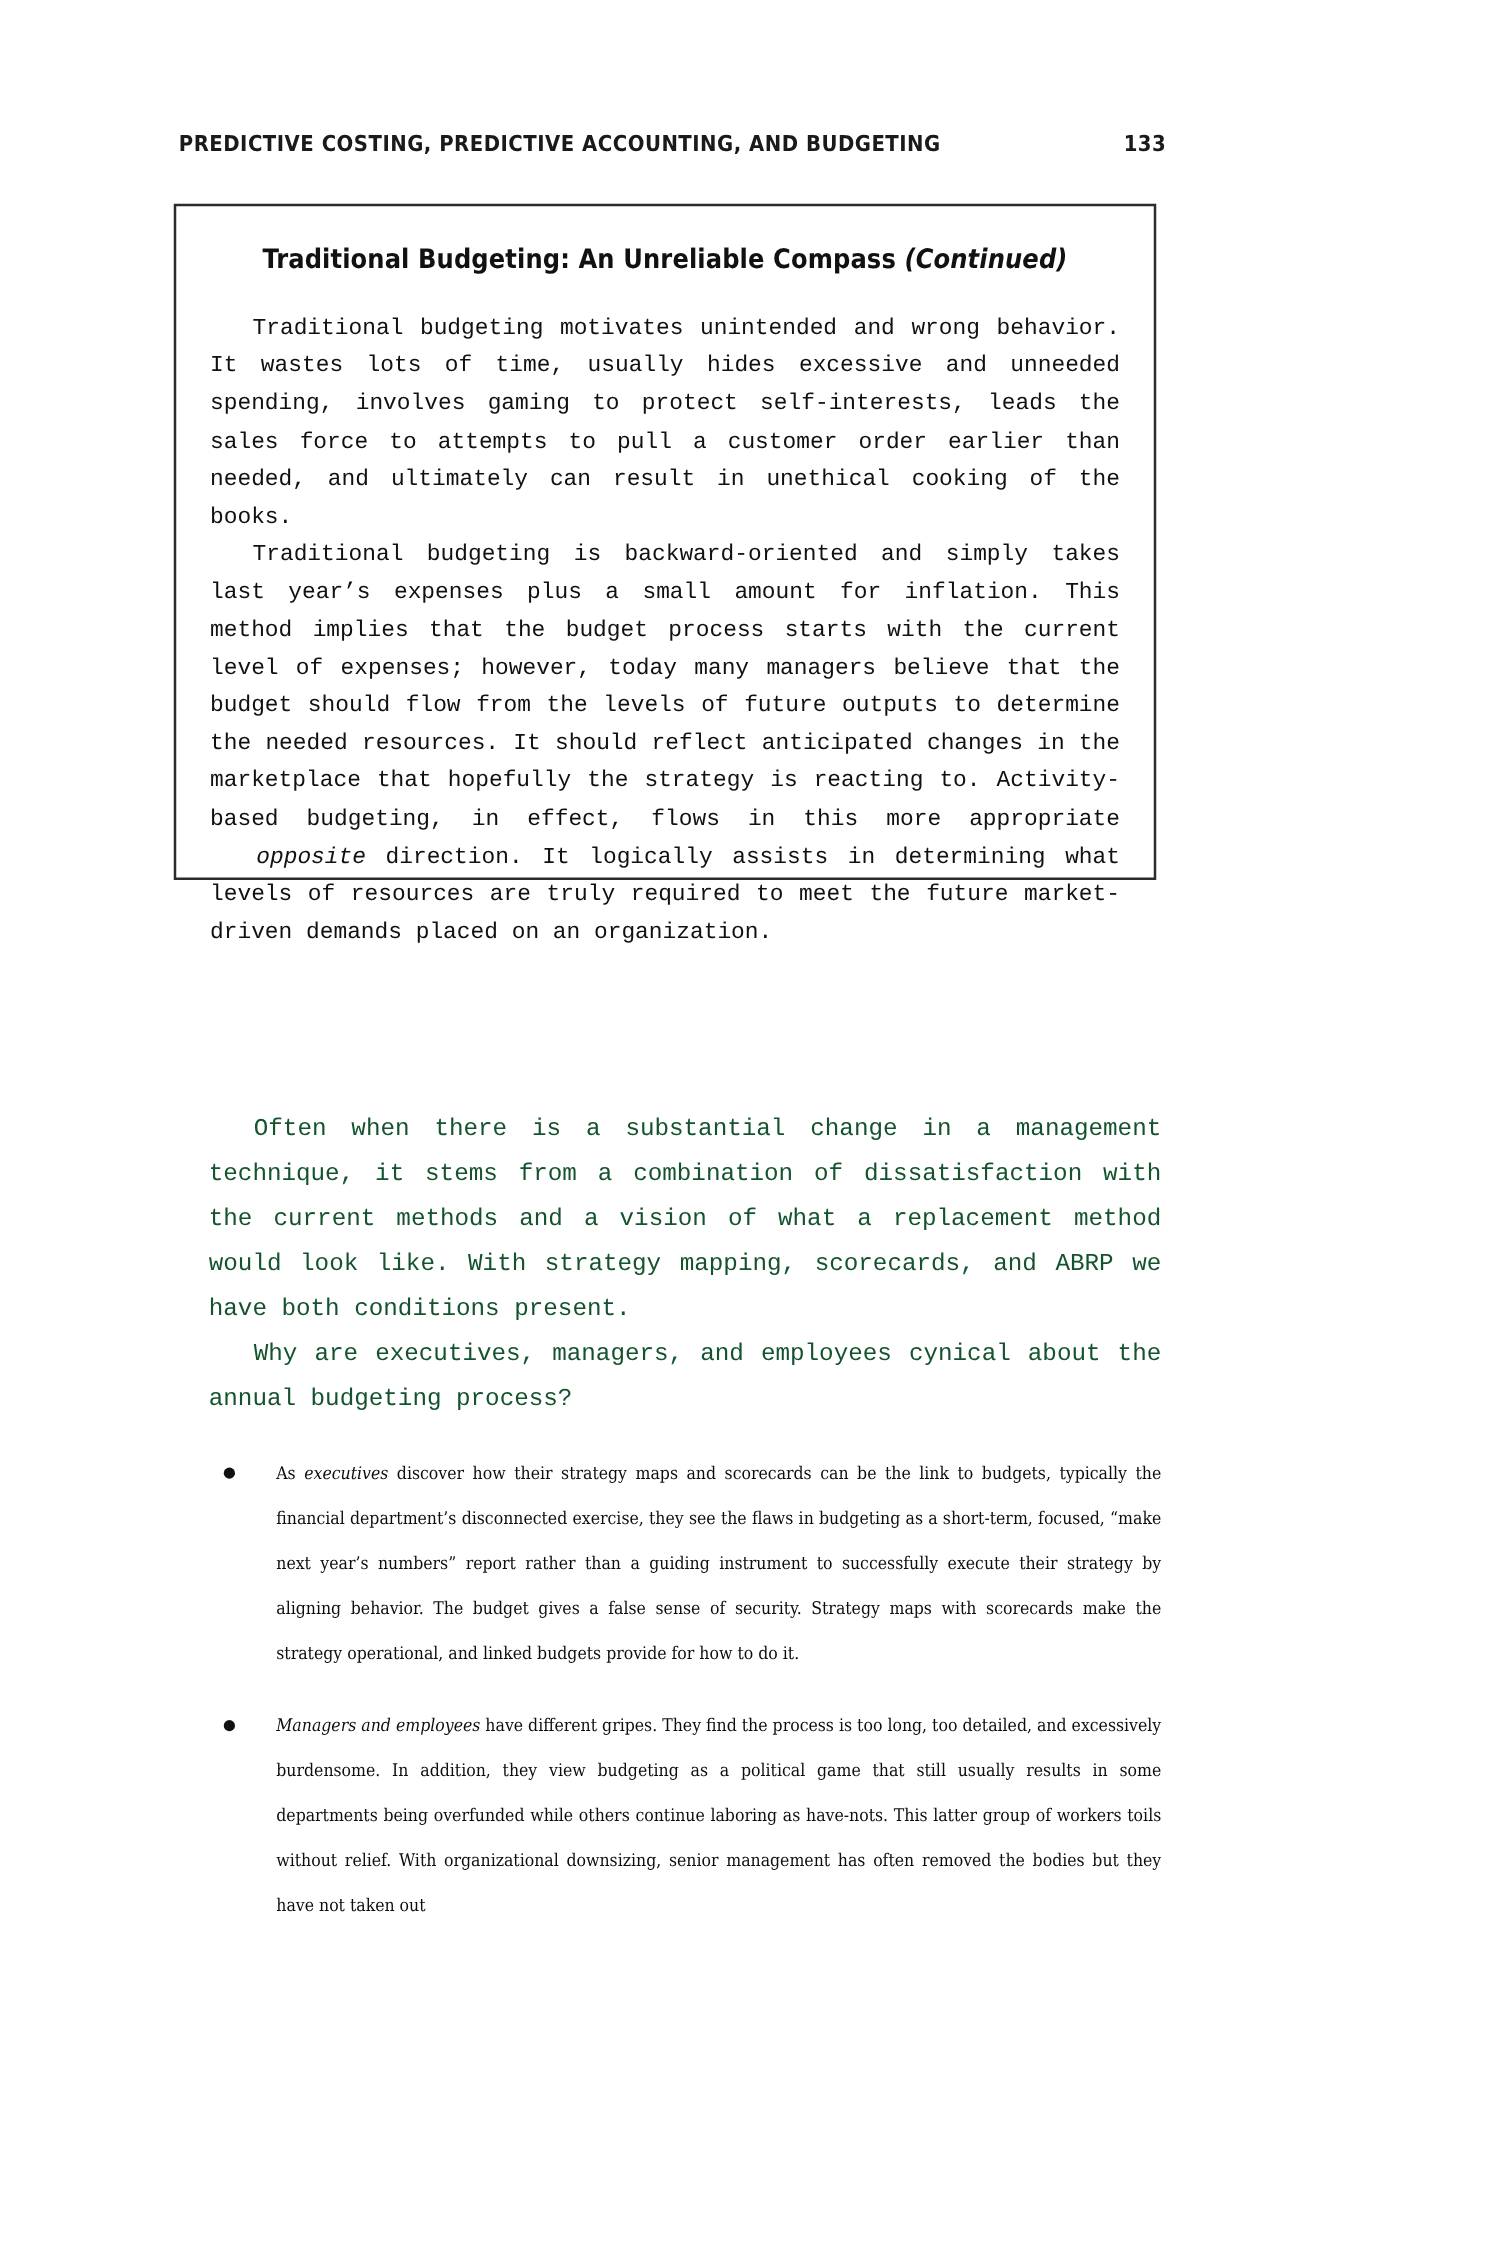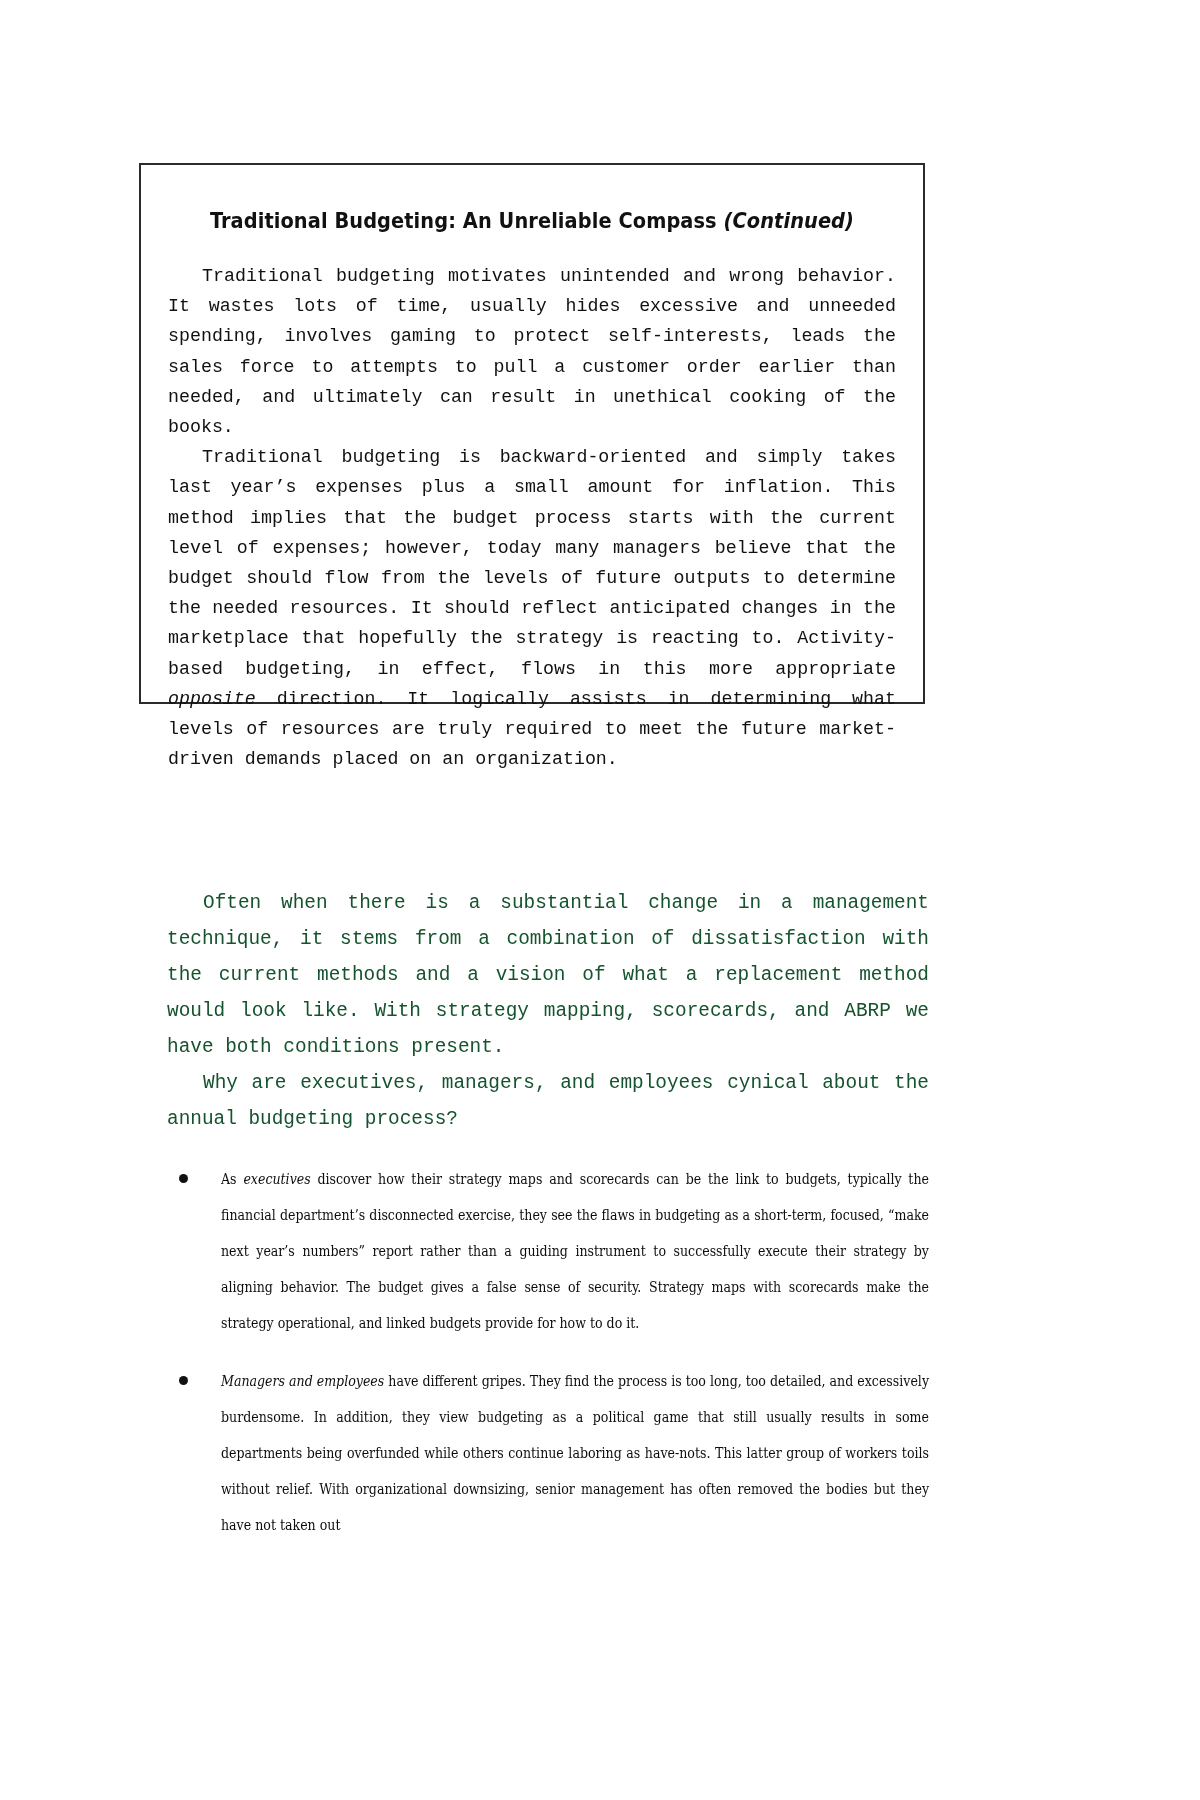--- a/index.html
+++ b/index.html
@@ -32,36 +32,36 @@
     border:2.2px solid #2b2b2b;
     background:#fff;
   }
   .sidebar-inner { padding:26px 27px 0 27px; }
   .sidebar-title {
     text-align:center;
     font-family:"DejaVu Sans Condensed","Liberation Sans", sans-serif;
     font-weight:700;
     font-size:21.5px;
     letter-spacing:0.1px;
-    margin-top:17px;
+    margin-top:4px;
     margin-bottom:28px;
     color:#111;
   }
   .sidebar-title .cont { font-style:italic; }
   .sidebar-body p {
     font-family:"DejaVu Sans Condensed","Liberation Sans", sans-serif;
     font-size:18.3px;
     line-height:30.2px;
     text-align:justify;
     text-justify:inter-word;
     color:#111;
     hyphens:none;
   }
   .sidebar-body p.indent { text-indent:34px;font-family:Liberation Mono, monospace; }
-  .sidebar-body p em { font-style:italic; }
+  .sidebar-body p em { font-style:italic;margin-left:37px; }
 
   
   .body-col {
     position:absolute; left:167px; top:885px; width:762px;
   }
   .body-col p {
     font-family:Liberation Mono, monospace;
     font-size:19.4px;
     line-height:36px;
     text-align:justify;
@@ -104,20 +104,24 @@
     color:#111;
     transform:scaleY(1.12) scaleX(1.02);
     white-space:nowrap;
   }
 </style>
 </head>
 <body>
 
 <div class="page">
 
+  <div class="runhead">
+    <span class="rh-title">PREDICTIVE COSTING, PREDICTIVE ACCOUNTING, AND BUDGETING</span>
+    <span class="rh-page">133</span>
+  </div>
 
   <div class="sidebar-box">
     <div class="sidebar-inner">
       <div class="sidebar-title">
         <span>Traditional Budgeting: An Unreliable Compass </span><span class="cont">(Continued)</span>
       </div>
       <div class="sidebar-body">
         <p class="indent">Traditional budgeting motivates unintended and wrong behavior. It wastes lots of time, usually hides excessive and unneeded spending, involves gaming to protect self-interests, leads the sales force to attempts to pull a customer order earlier than needed, and ultimately can result in unethical cooking of the books.</p>
         <p class="indent"><span>Traditional budgeting is backward-oriented and simply takes last year’s expenses plus a small amount for inflation. This method implies that the budget process starts with the current level of expenses; however, today many managers believe that the budget should flow from the levels of future outputs to determine the needed resources. It should reflect anticipated changes in the marketplace that hopefully the strategy is reacting to. Activity-based budgeting, in effect, flows in this more appropriate </span><em>opposite</em><span> direction. It logically assists in determining what levels of resources are truly required to meet the future market-driven demands placed on an organization.</span></p>
       </div>

